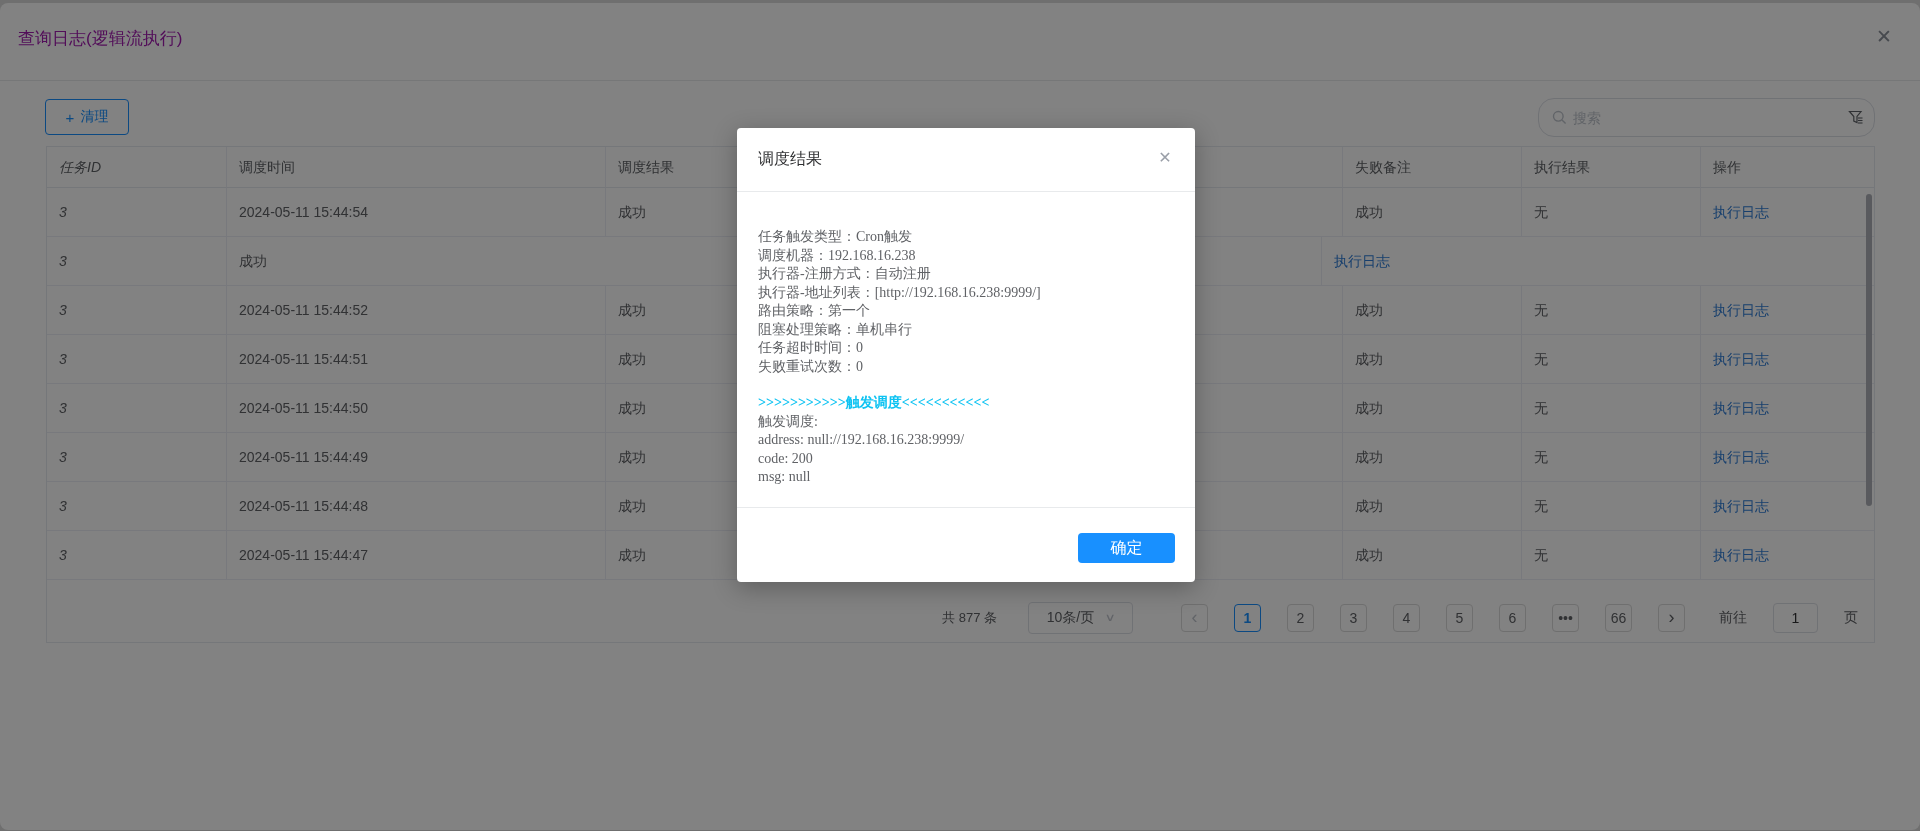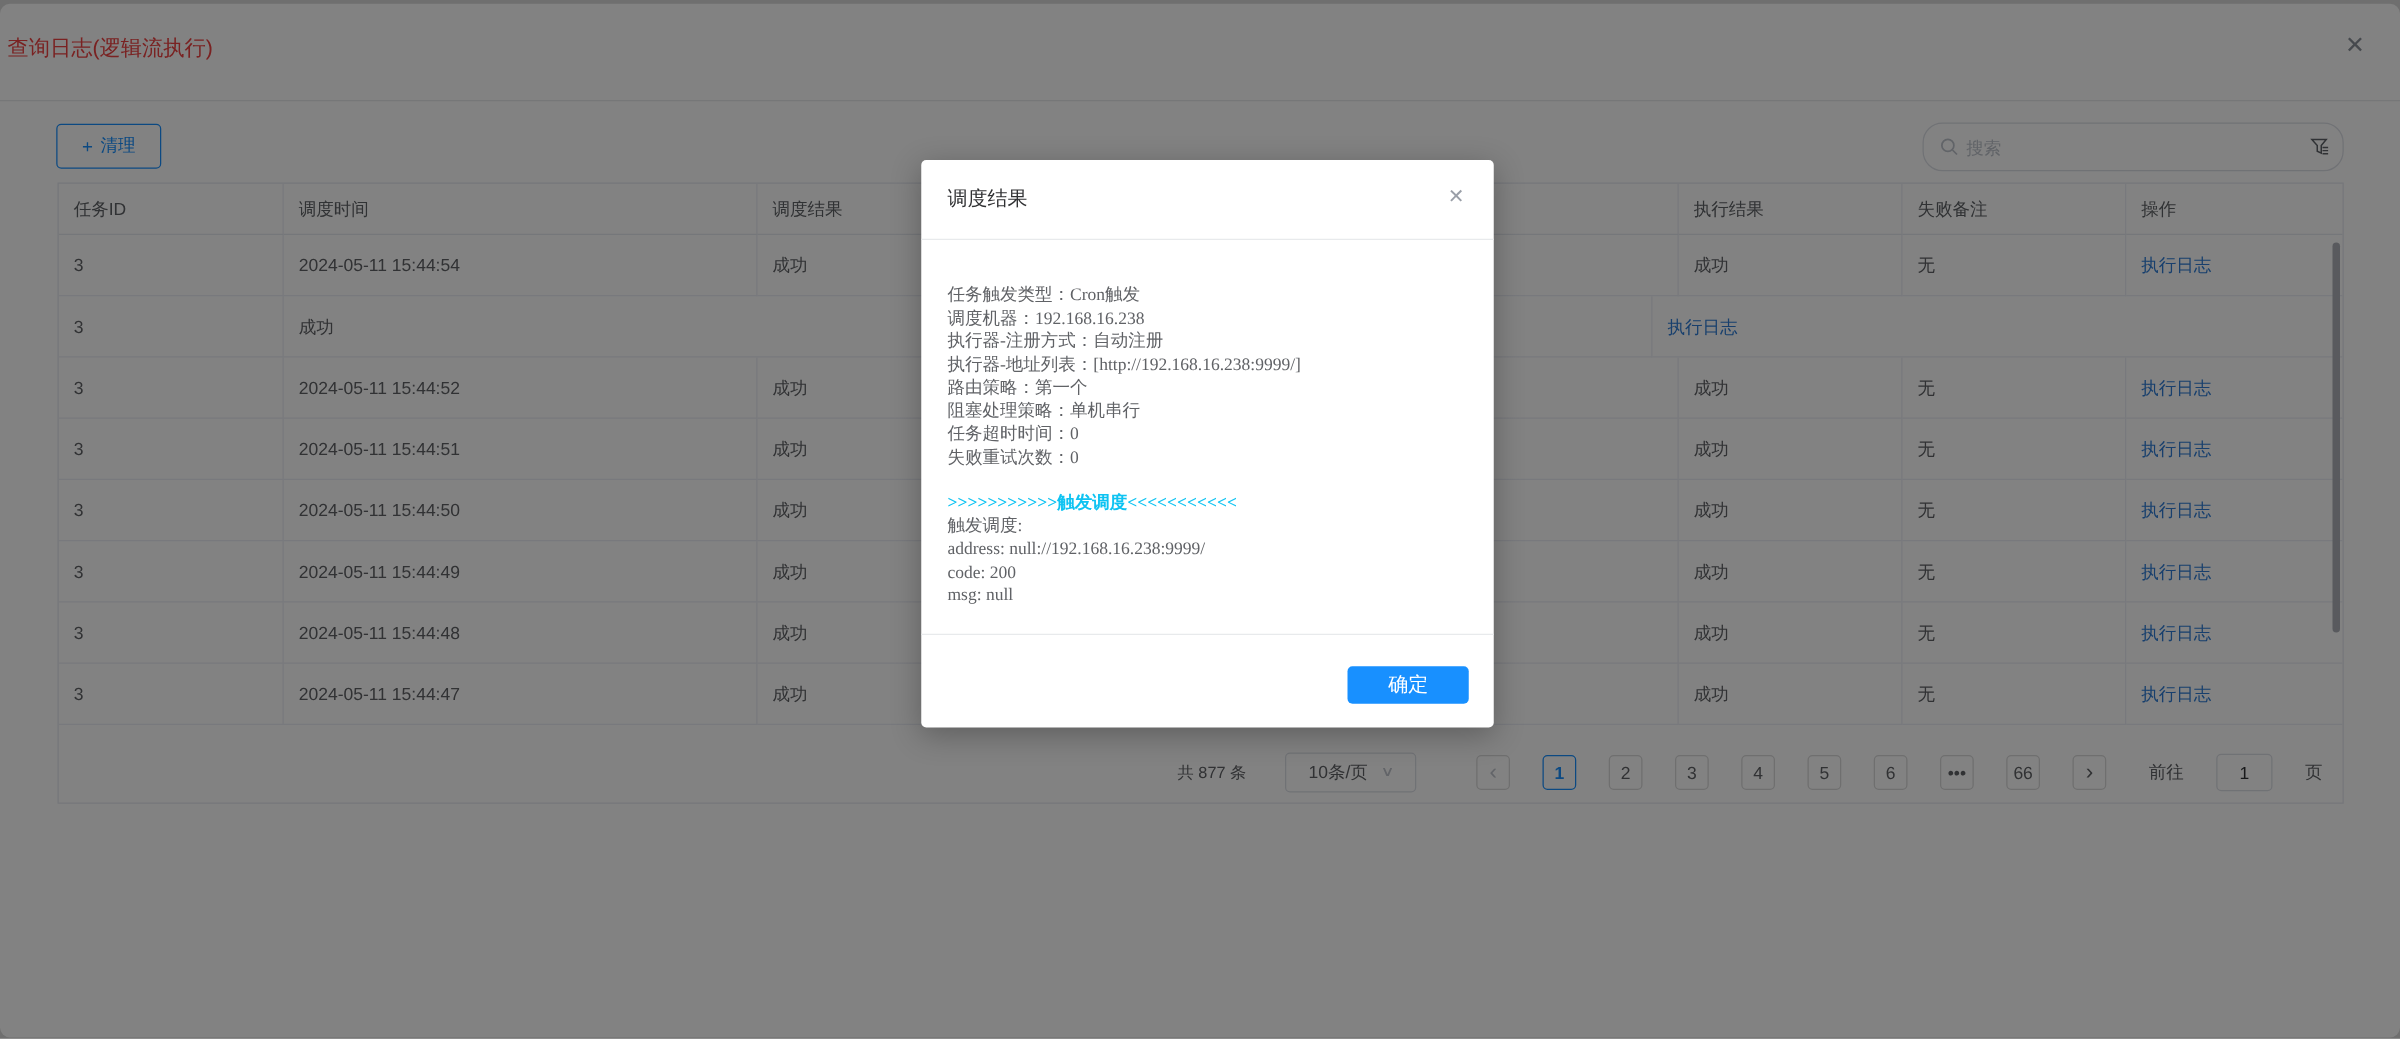--- a/index.html
+++ b/index.html
@@ -8,21 +8,21 @@
     background:#d9d9d9;
     font-family:"Liberation Sans","DejaVu Sans",sans-serif;
     -webkit-font-smoothing:antialiased;
   }
   
   .app-dialog{
     position:absolute;left:0;top:3px;width:1920px;height:827px;
     background:#ffffff;border-radius:8px;
   }
   .app-header{position:absolute;left:0;top:0;right:0;height:77px;border-bottom:1px solid #e8eaec;}
-  .app-title{position:absolute;left:6px;top:24px;font-size:17px;color:#ef4444;}
+  .app-title{position:absolute;left:18px;top:24px;font-size:17px;color:#a21caf;}
   .app-close{position:absolute;right:24px;top:22px;width:24px;height:24px;line-height:24px;
     text-align:center;font-size:19px;color:#8a9099;cursor:pointer;background:none;border:none;padding:0;}
   
   .clean-btn{
     position:absolute;left:45px;top:96px;width:82px;height:34px;
     background:#fff;border:1px solid var(--accent);border-radius:4px;
     color:var(--accent);font-size:14px;display:flex;align-items:center;justify-content:center;gap:6px;cursor:pointer;
   }
   .clean-btn .plus{font-size:15px;line-height:1;}
   .search-box{
@@ -39,21 +39,21 @@
   
   .log-table{
     position:absolute;left:46px;top:143px;width:1829px;height:497px;box-sizing:border-box;
     border:1px solid #e6e9ef;background:#fff;font-size:14px;color:#606266;
   }
   .t-row{display:flex;align-items:stretch;}
   .t-head .t-cell{height:41px;line-height:41px;border-bottom:1px solid #e6e9ef;}
   .t-body .t-row .t-cell{height:49px;line-height:49px;border-bottom:1px solid #ebeef5;}
   .t-cell{box-sizing:border-box;padding:0 12px;border-right:1px solid #ebeef5;white-space:nowrap;overflow:hidden;}
   .t-cell:last-child{border-right:none;}
-  .c0{width:180px;} .c1{width:379px;} .c2{width:737px;} .c3{width:179px;} .c4{width:179px;} .c5{flex:1;}
+  .c0{width:180px;font-style:italic;} .c1{width:379px;} .c2{width:737px;} .c3{width:179px;} .c4{width:179px;} .c5{flex:1;}
   .t-head .t-cell{color:#5f6266;}
   .log-link{color:var(--link);text-decoration:none;cursor:pointer;}
   .v-scrollbar{position:absolute;right:2px;top:47px;width:6px;height:312px;border-radius:3px;background:#aeb1b8;cursor:pointer;}
   
   .t-foot{
     position:absolute;left:0;right:0;bottom:0;height:49px;
     display:flex;align-items:center;justify-content:flex-end;padding-right:16px;gap:16px;
   }
   .total-count{font-size:13px;color:#606266;margin-right:15px;}
   .page-size{
@@ -123,22 +123,22 @@
         <line x1="10" y1="13" x2="14.5" y2="13" stroke="#5f6368" stroke-width="1.1"></line>
       </svg>
     </span>
   </div>
 
   <div class="log-table">
     <div class="t-row t-head">
       <div class="t-cell c0">任务ID</div>
       <div class="t-cell c1">调度时间</div>
       <div class="t-cell c2">调度结果</div>
+      <div class="t-cell c4">失败备注</div>
       <div class="t-cell c3">执行结果</div>
-      <div class="t-cell c4">失败备注</div>
       <div class="t-cell c5">操作</div>
     </div>
 
     <div class="t-body">
 
     <div class="t-row">
           <div class="t-cell c0">3</div>
           <div class="t-cell c1">2024-05-11 15:44:54</div>
           <div class="t-cell c2">成功</div>
           <div class="t-cell c3">成功</div>

